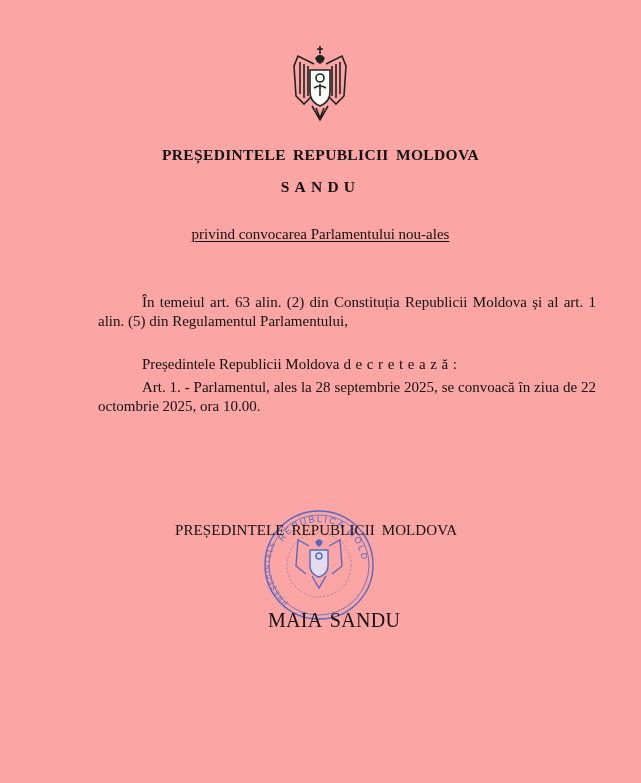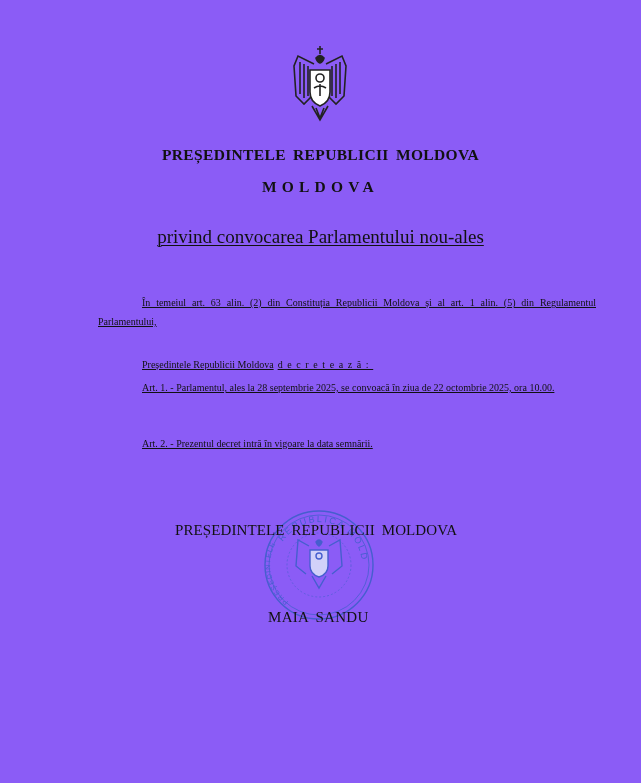--- a/index.html
+++ b/index.html
@@ -11,21 +11,21 @@
       width: 641px;
       height: 783px;
       position: relative;
       overflow: hidden;
       font-family: "Liberation Serif", "DejaVu Serif", serif;
       color: #111111;
     }
     .page {
       position: absolute;
       inset: 0;
-      background: #8b5cf6;
+      background: #fca5a5;
     }
     .abs { position: absolute; }
 
     .coat {
       left: 290px;
       top: 44px;
       width: 60px;
       height: 80px;
     }
 
@@ -46,55 +46,54 @@
       text-align: center;
       font-weight: bold;
       font-size: 15.5px;
       letter-spacing: 5.2px;
     }
     .subject {
       left: 0;
       width: 641px;
       top: 226px;
       text-align: center;
-      font-size: 19px;
+      font-size: 15px;
     }
     .subject span {
       text-decoration: underline;
       text-underline-offset: 2px;
       text-decoration-thickness: 1px;
     }
 
     .para {
       left: 98px;
       width: 498px;
-      font-size: 10px;
+      font-size: 15px;
       line-height: 19px;
       text-align: justify;
-      text-decoration: underline;
     }
     .para .indent { display: inline-block; width: 44px; }
     .p1 { top: 293px; }
     .p2 { top: 355px; left: 142px; width: 460px; text-align: left; }
     .p2 .spaced { letter-spacing: 4.6px; margin-left: 4px; }
     .p3 { top: 378px; }
     .p4 { top: 434px; left: 142px; width: 460px; text-align: left; }
 
     .sig-title {
       left: 175px;
       top: 522px;
       font-size: 15px;
       letter-spacing: 0.1px;
       word-spacing: 3px;
       z-index: 2;
     }
     .sig-name {
       left: 268px;
       top: 609px;
-      font-size: 15px;
+      font-size: 20px;
       letter-spacing: 0.3px;
       word-spacing: 3px;
       z-index: 2;
     }
     .seal {
       left: 262px;
       top: 508px;
       width: 114px;
       height: 114px;
       z-index: 1;
@@ -121,40 +120,37 @@
 
       <path d="M20 26 h20 v22 q0 10 -10 14 q-10 -4 -10 -14z" fill="#fff"></path>
       <circle cx="30" cy="34" r="4"></circle>
       <path d="M24 44 q6 -4 12 0 M30 40 v12"></path>
 
       <path d="M22 62 L30 76 L38 62 M26 64 L30 74 L34 64"></path>
     </g>
   </svg>
 
   <div class="abs title">PREȘEDINTELE  REPUBLICII  MOLDOVA</div>
-  <div class="abs decret">MOLDOVA</div>
+  <div class="abs decret">SANDU</div>
   <div class="abs subject">
     <span>privind convocarea Parlamentului nou-ales</span>
   </div>
 
   <div class="abs para p1">
     <span class="indent"></span><span>În temeiul art. 63 alin. (2) din Constituția Republicii Moldova și al art. 1 alin. (5) din Regulamentul Parlamentului,</span>
   </div>
 
   <div class="abs para p2">
     <span>Președintele Republicii Moldova</span><span class="spaced">decretează:</span>
   </div>
 
   <div class="abs para p3">
     <span class="indent"></span><span>Art. 1. - Parlamentul, ales la 28 septembrie 2025, se convoacă în ziua de 22 octombrie 2025, ora 10.00.</span>
   </div>
 
-  <div class="abs para p4">
-    <span>Art. 2. - Prezentul decret intră în vigoare la data semnării.</span>
-  </div>
 
   <svg class="abs seal" viewBox="0 0 114 114">
     <defs>
       <path id="sealArcTop" d="M 14 57 A 43 43 0 0 1 100 57"></path>
       <path id="sealArcLeft" d="M 30 96 A 46 46 0 0 1 22 24"></path>
     </defs>
     <g fill="none" stroke="#3a5fc8" stroke-width="1.4">
       <circle cx="57" cy="57" r="54"></circle>
       <circle cx="57" cy="57" r="50" stroke-width="0.8"></circle>
       <circle cx="57" cy="57" r="32" stroke-width="0.6" stroke-dasharray="2 2"></circle>

